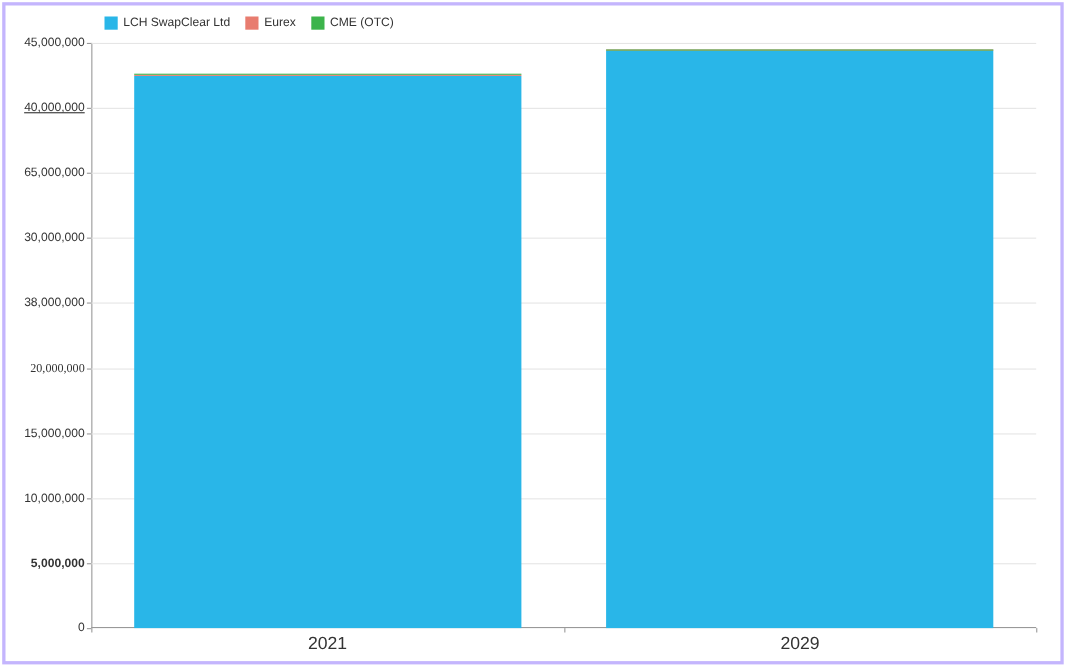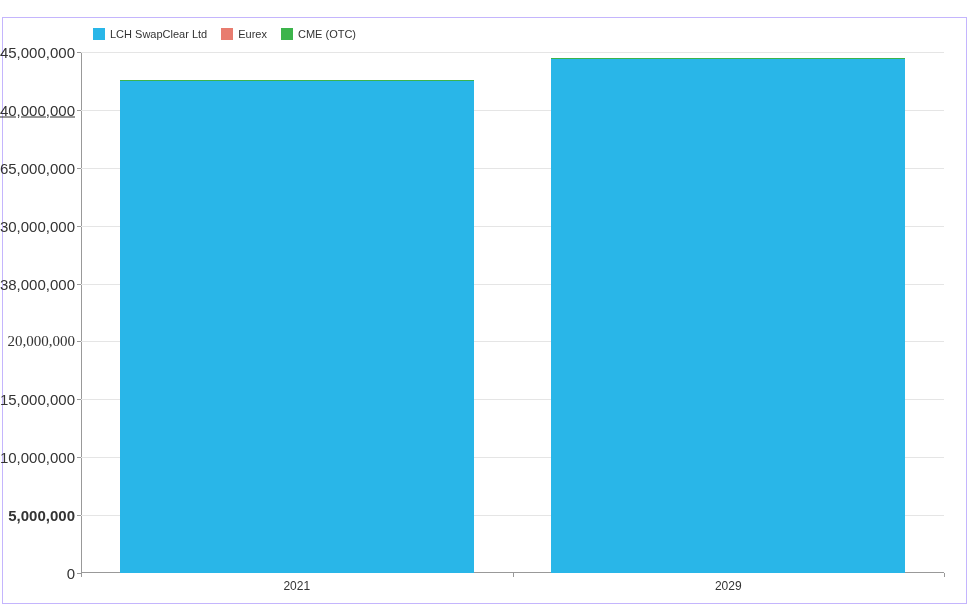--- a/index.html
+++ b/index.html
@@ -8,22 +8,21 @@
       font-size: 11px;
       color: #333;
       background: #fff;
       width: 969px;
       height: 606px;
       position: relative;
     }
     .chart-container {
       position: absolute;
       top: 2px; left: 2px; right: 2px; bottom: 2px;
-      border: 1px solid #c4b5fd;
-      margin-top: 15px;
+      border: 3px solid #c4b5fd;
     }
     .legend {
       position: absolute;
       top: 10px;
       left: 90px;
       display: flex;
       gap: 14px;
       align-items: center;
       font-size: 11px;
     }
@@ -58,35 +57,35 @@
       position: absolute;
       top: 0; bottom: 0; left: 0;
       border-left: 1px solid #999;
     }
     .y-tick-label {
       position: absolute;
       right: 100%;
       padding-right: 6px;
       transform: translateY(-50%);
       white-space: nowrap;
-      font-size: 15px;
+      font-size: 11px;
       color: #333;
     }
     .y-tick-mark {
       position: absolute;
       left: -4px;
       width: 4px;
       border-top: 1px solid #999;
     }
     .x-tick-label {
       position: absolute;
       top: 100%;
       padding-top: 6px;
       transform: translateX(-50%);
-      font-size: 12px;
+      font-size: 16px;
       color: #333;
       text-align: center;
     }
     .x-tick-mark {
       position: absolute;
       top: 100%;
       height: 4px;
       border-left: 1px solid #999;
     }
     .bar-group {

